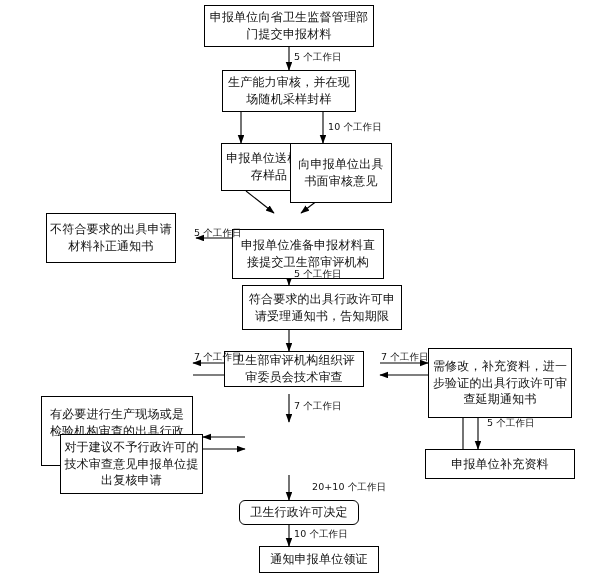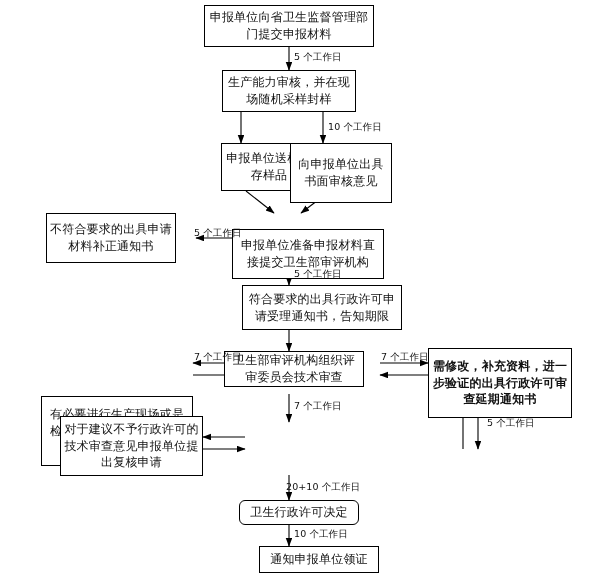--- a/index.html
+++ b/index.html
@@ -132,42 +132,45 @@
   </div>
 
   <div class="node" style="left:41px; top:348px; width:152px; height:70px;margin-top:48px;">
     <span class="nlabel">有必要进行生产现场或是检验机构审查的出具行政许可审查延期通知书</span>
   </div>
 
   <div class="node" style="left:224px; top:351px; width:140px; height:36px;text-align:center;">
     <span class="nlabel">卫生部审评机构组织评审委员会技术审查</span>
   </div>
 
-  <div class="node" style="left:428px; top:348px; width:144px; height:70px;font-weight:bold;">
+  <div class="node" style="left:428px; top:348px; width:144px; height:70px;">
     <span class="nlabel">需修改，补充资料，进一步验证的出具行政许可审查延期通知书</span>
   </div>
 
-  <div class="node" style="left:60px; top:416px; width:143px; height:60px;">
+  <div class="node" style="left:60px; top:434px; width:143px; height:60px;">
     <span class="nlabel">对于建议不予行政许可的技术审查意见申报单位提出复核申请</span>
   </div>
 
 
+  <div class="node" style="left:425px; top:449px; width:150px; height:30px;">
+    <span class="nlabel">申报单位补充资料</span>
+  </div>
 
   <div class="node" style="left:239px; top:500px; width:120px; height:25px;border-radius:6px;">
     <span class="nlabel">卫生行政许可决定</span>
   </div>
 
   <div class="node" style="left:239px; top:546px; width:120px; height:27px;margin-left:20px;">
     <span class="nlabel">通知申报单位领证</span>
   </div>
 
   <div class="edge-label" style="left:294px; top:52px;">5 个工作日</div>
   <div class="edge-label" style="left:328px; top:122px;">10 个工作日</div>
   <div class="edge-label" style="left:194px; top:228px;">5 个工作日</div>
   <div class="edge-label" style="left:294px; top:269px;">5 个工作日</div>
   <div class="edge-label" style="left:194px; top:352px;">7 个工作日</div>
   <div class="edge-label" style="left:381px; top:352px;">7 个工作日</div>
   <div class="edge-label" style="left:294px; top:401px;">7 个工作日</div>
   <div class="edge-label" style="left:487px; top:418px;">5 个工作日</div>
-  <div class="edge-label" style="left:286px; top:482px;">20+10 个工作日</div>
+  <div class="edge-label" style="left:312px; top:482px;">20+10 个工作日</div>
   <div class="edge-label" style="left:294px; top:529px;">10 个工作日</div>
 
 </div>
 
 </body></html>

